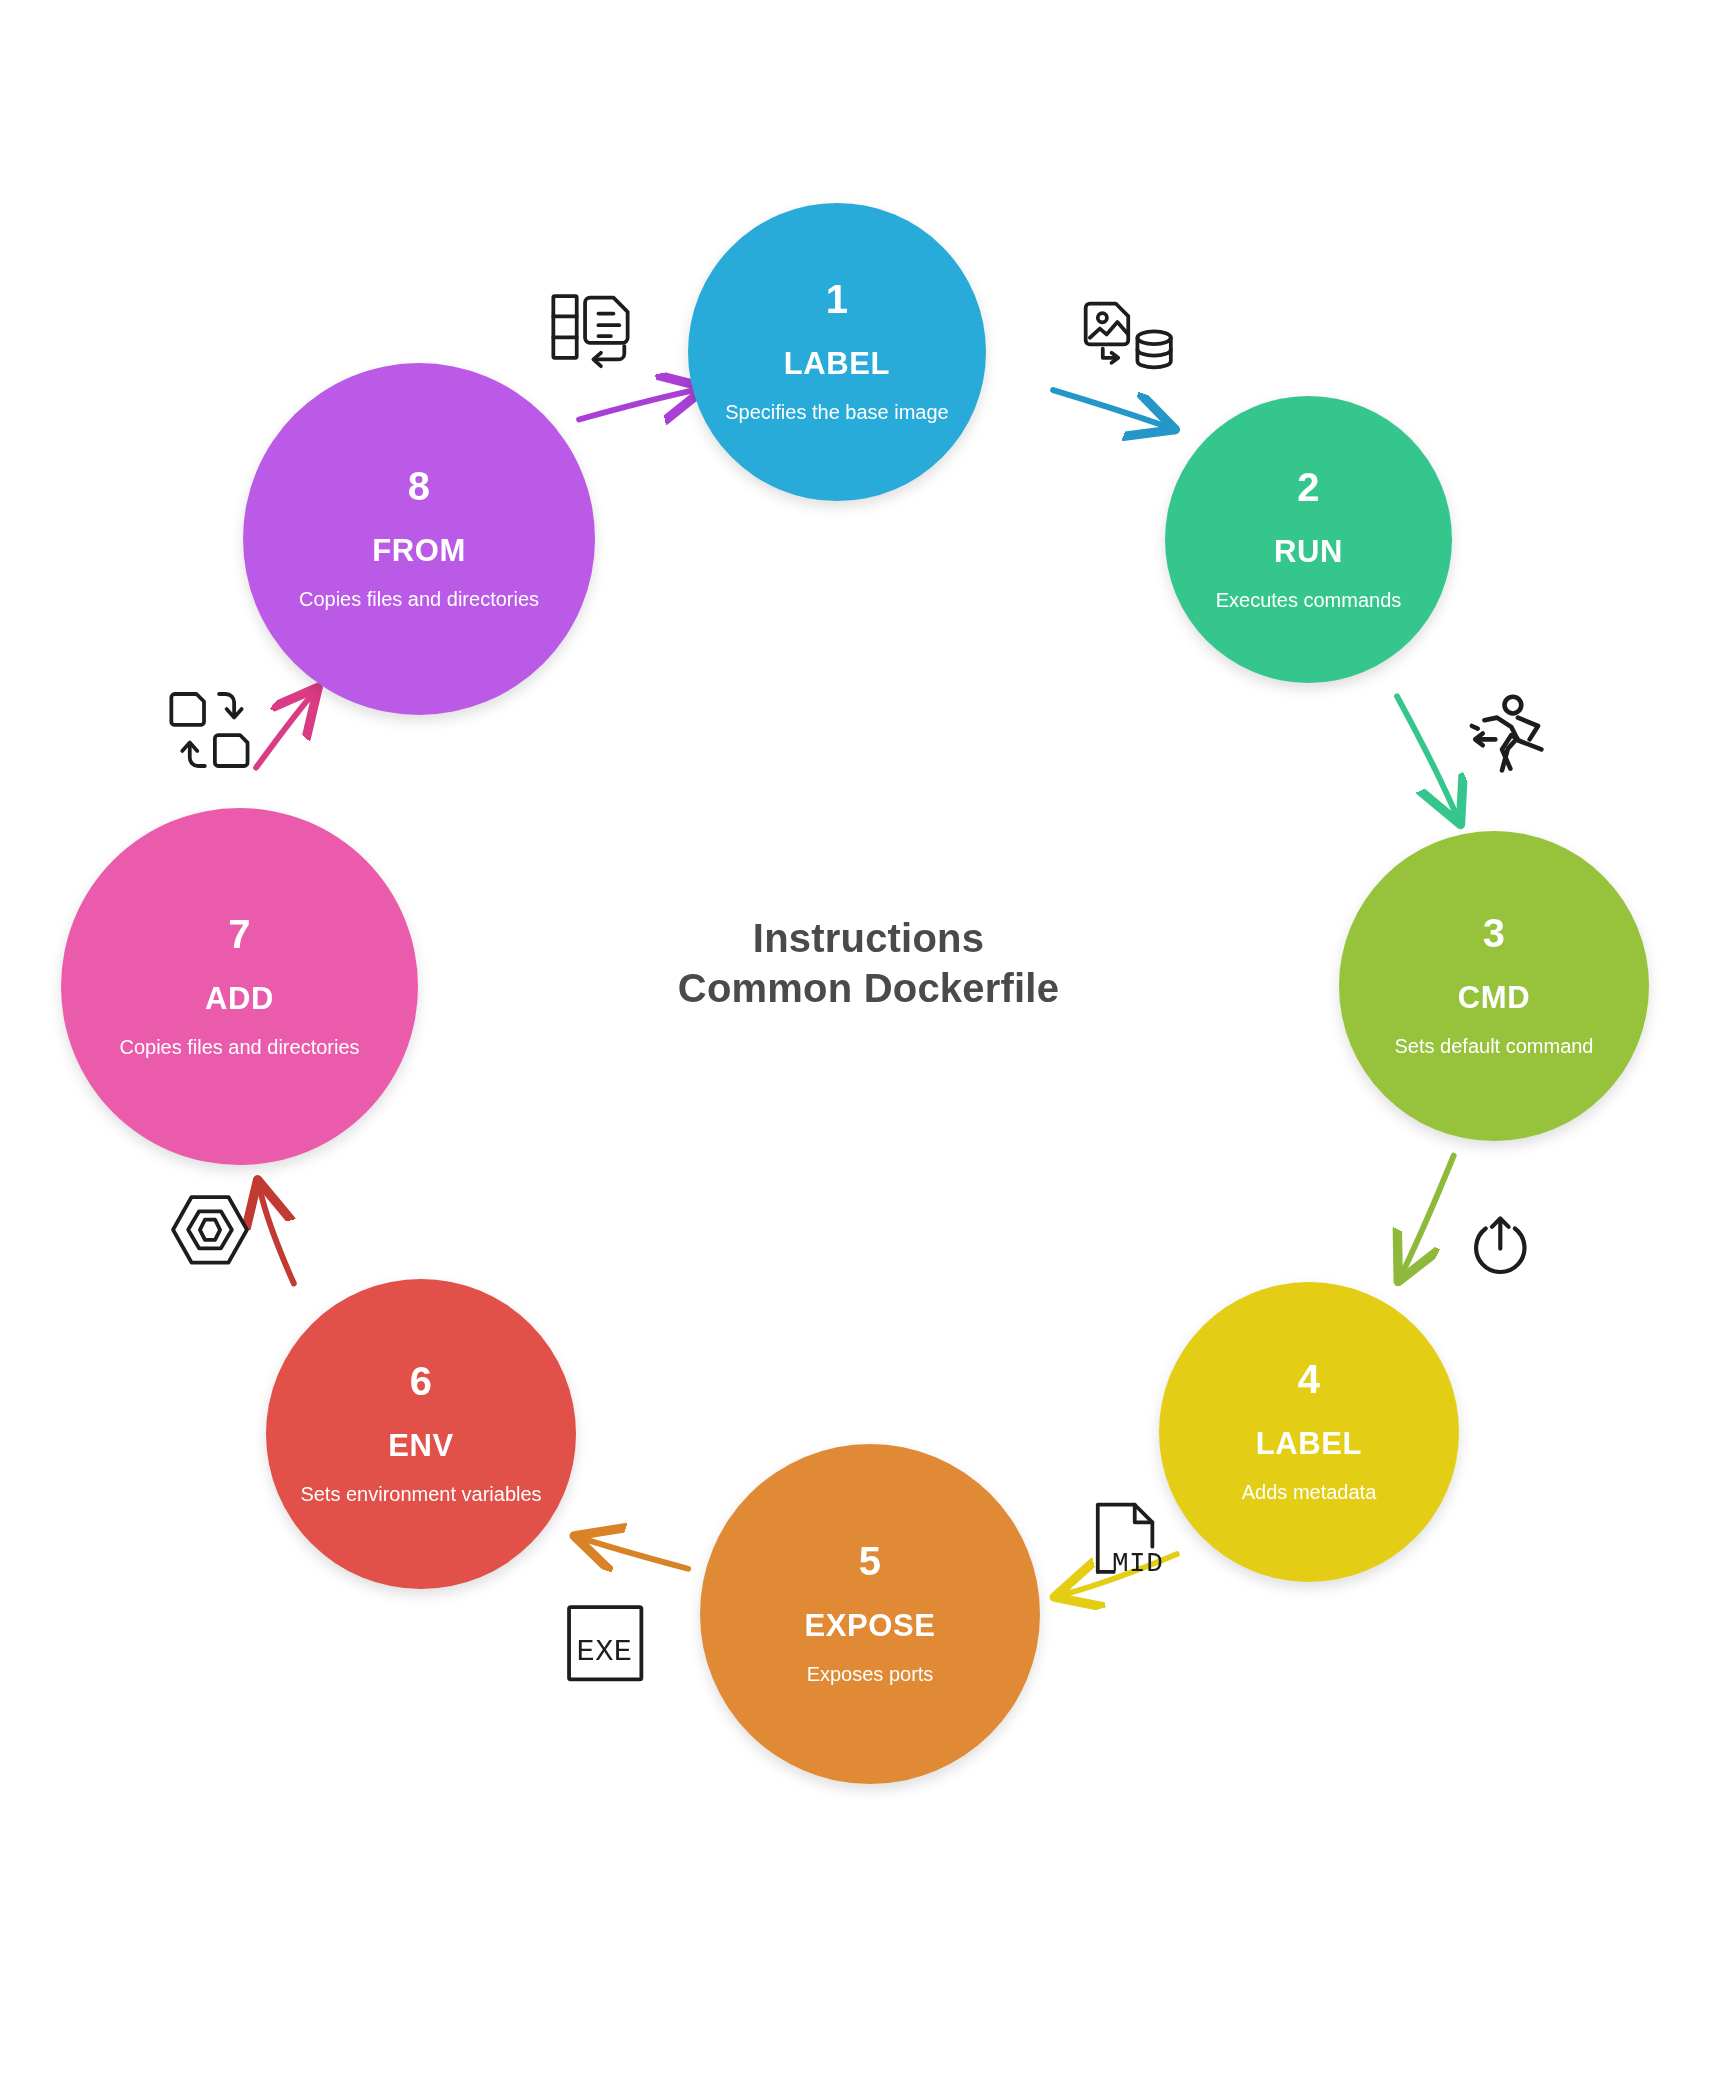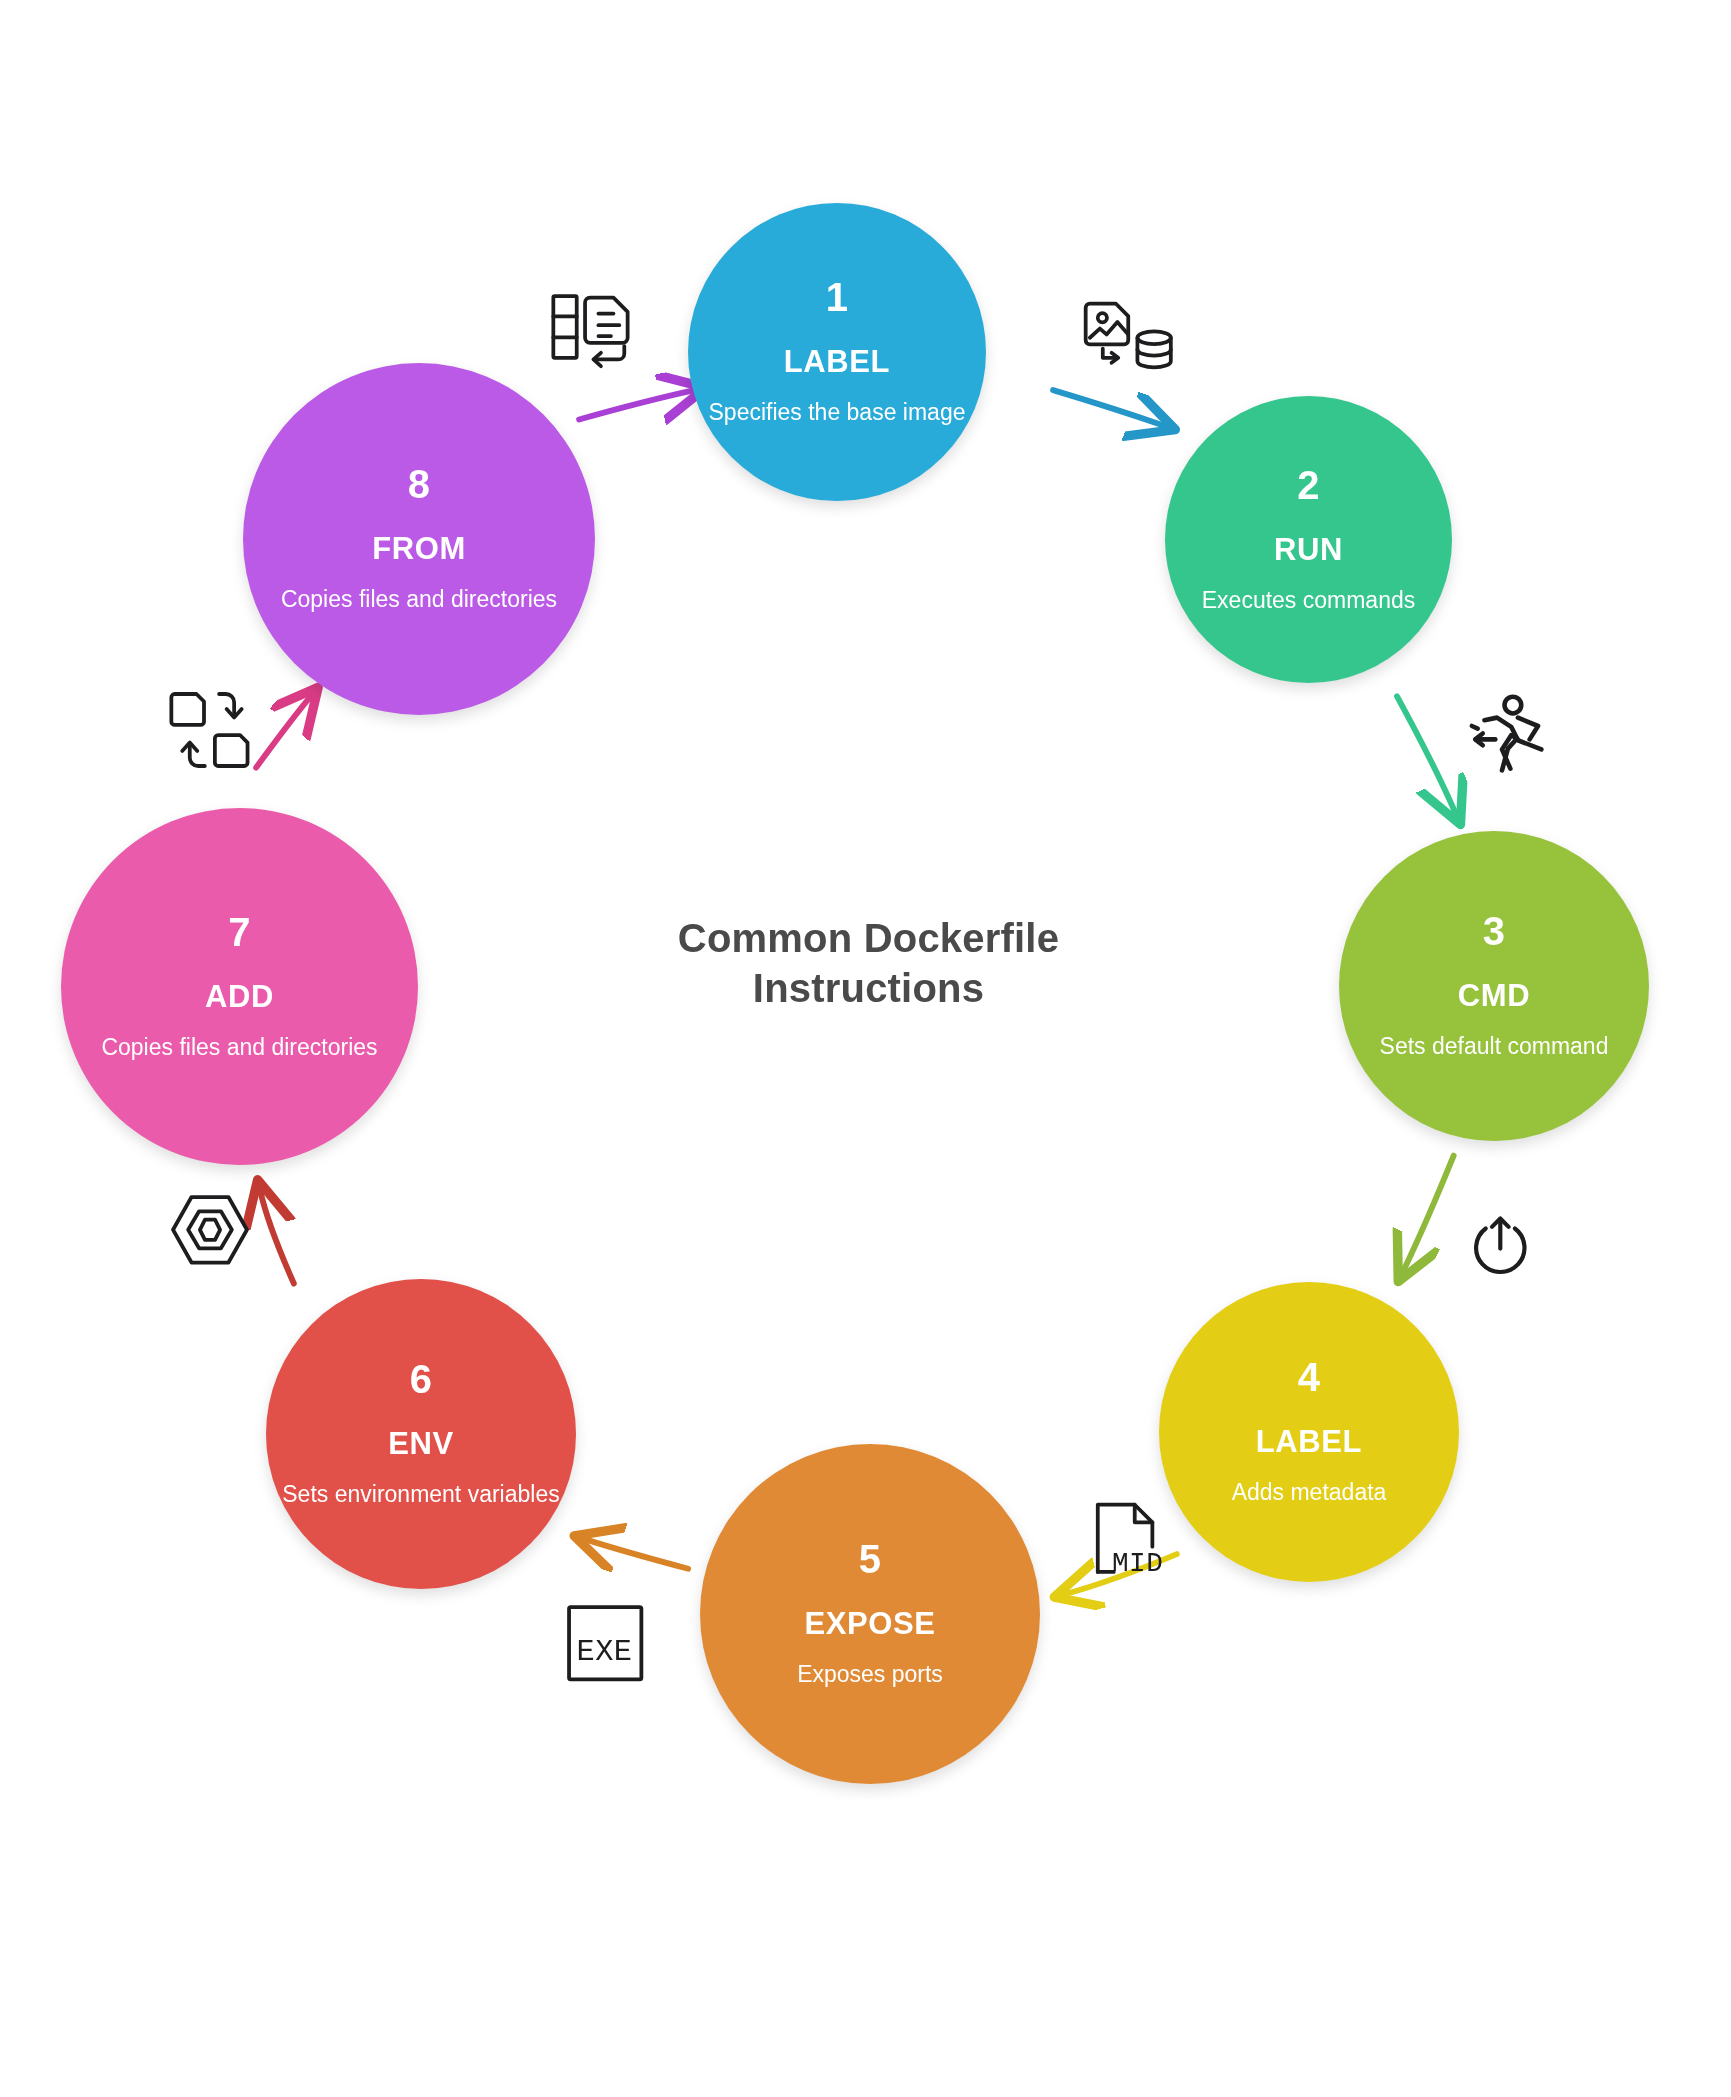--- a/index.html
+++ b/index.html
@@ -49,21 +49,21 @@
     line-height: 1;
     letter-spacing: 0.4px;
   }
   .node .kw {
     font-size: 31px;
     font-weight: bold;
     line-height: 1;
     letter-spacing: 0.6px;
   }
   .node .desc {
-    font-size: 23px;
+    font-size: 20px;
     font-weight: normal;
     line-height: 1.22;
     padding: 0 16px;
   }
 
   
   .node .gap-a { height: 29px; }
   .node .gap-b { height: 21px; }
 
   
@@ -196,22 +196,22 @@
 
   <div class="node" style="left:243px; top:363px; width:352px; height:352px; background:#BB5AE6;">
     <span class="num">8</span>
     <span class="gap-a"></span>
     <span class="kw">FROM</span>
     <span class="gap-b"></span>
     <span class="desc">Copies files and directories</span>
   </div>
 
   <div id="center-title">
+    <div>Instructions</div>
     <div>Common Dockerfile</div>
-    <div>Instructions</div>
   </div>
 
   <div class="icon-box" style="left:550px; top:289px;">
     <svg width="96" height="80" viewBox="0 0 230 190" fill="none" stroke="#1d1d1f" stroke-width="9" stroke-linecap="round" stroke-linejoin="round">
       <rect x="8" y="16" width="56" height="148" rx="3"></rect>
       <line x1="8" y1="65" x2="64" y2="65"></line>
       <line x1="8" y1="115" x2="64" y2="115"></line>
       <path d="M96 20 h56 l34 34 v62 a12 12 0 0 1 -12 12 h-78 a12 12 0 0 1 -12 -12 v-84 a12 12 0 0 1 12 -12 z"></path>
       <line x1="116" y1="58" x2="152" y2="58"></line>
       <line x1="116" y1="86" x2="166" y2="86"></line>

